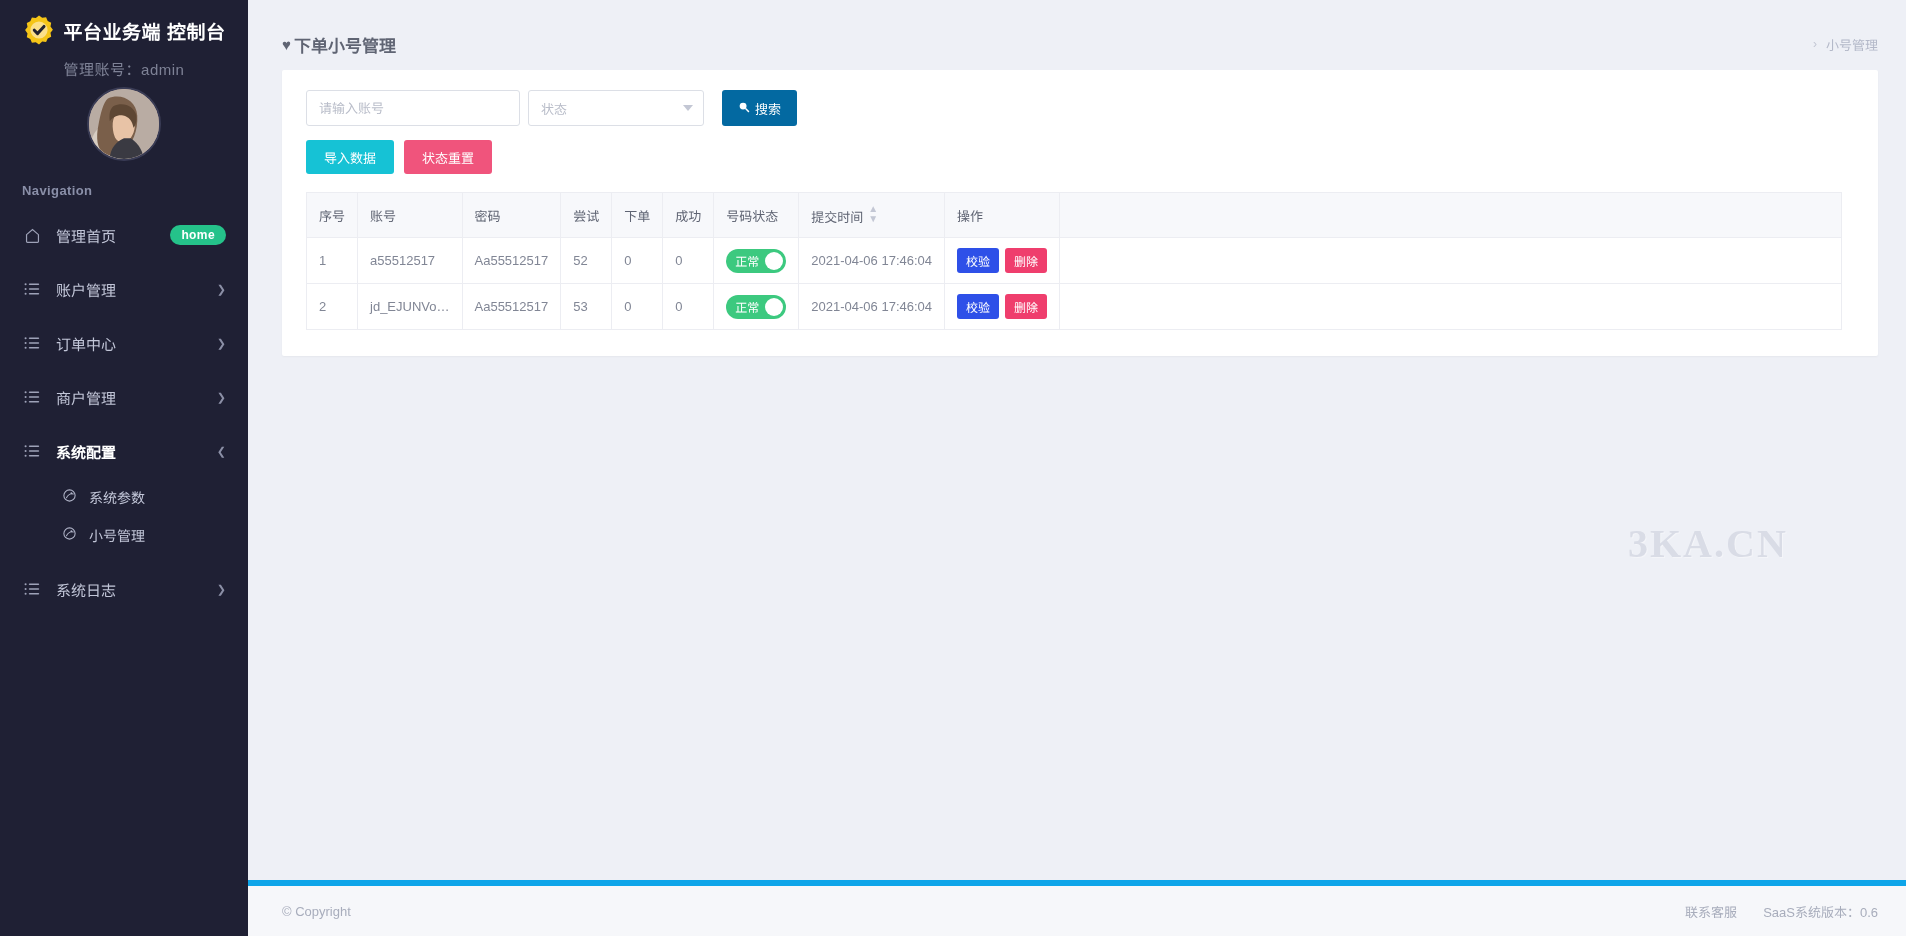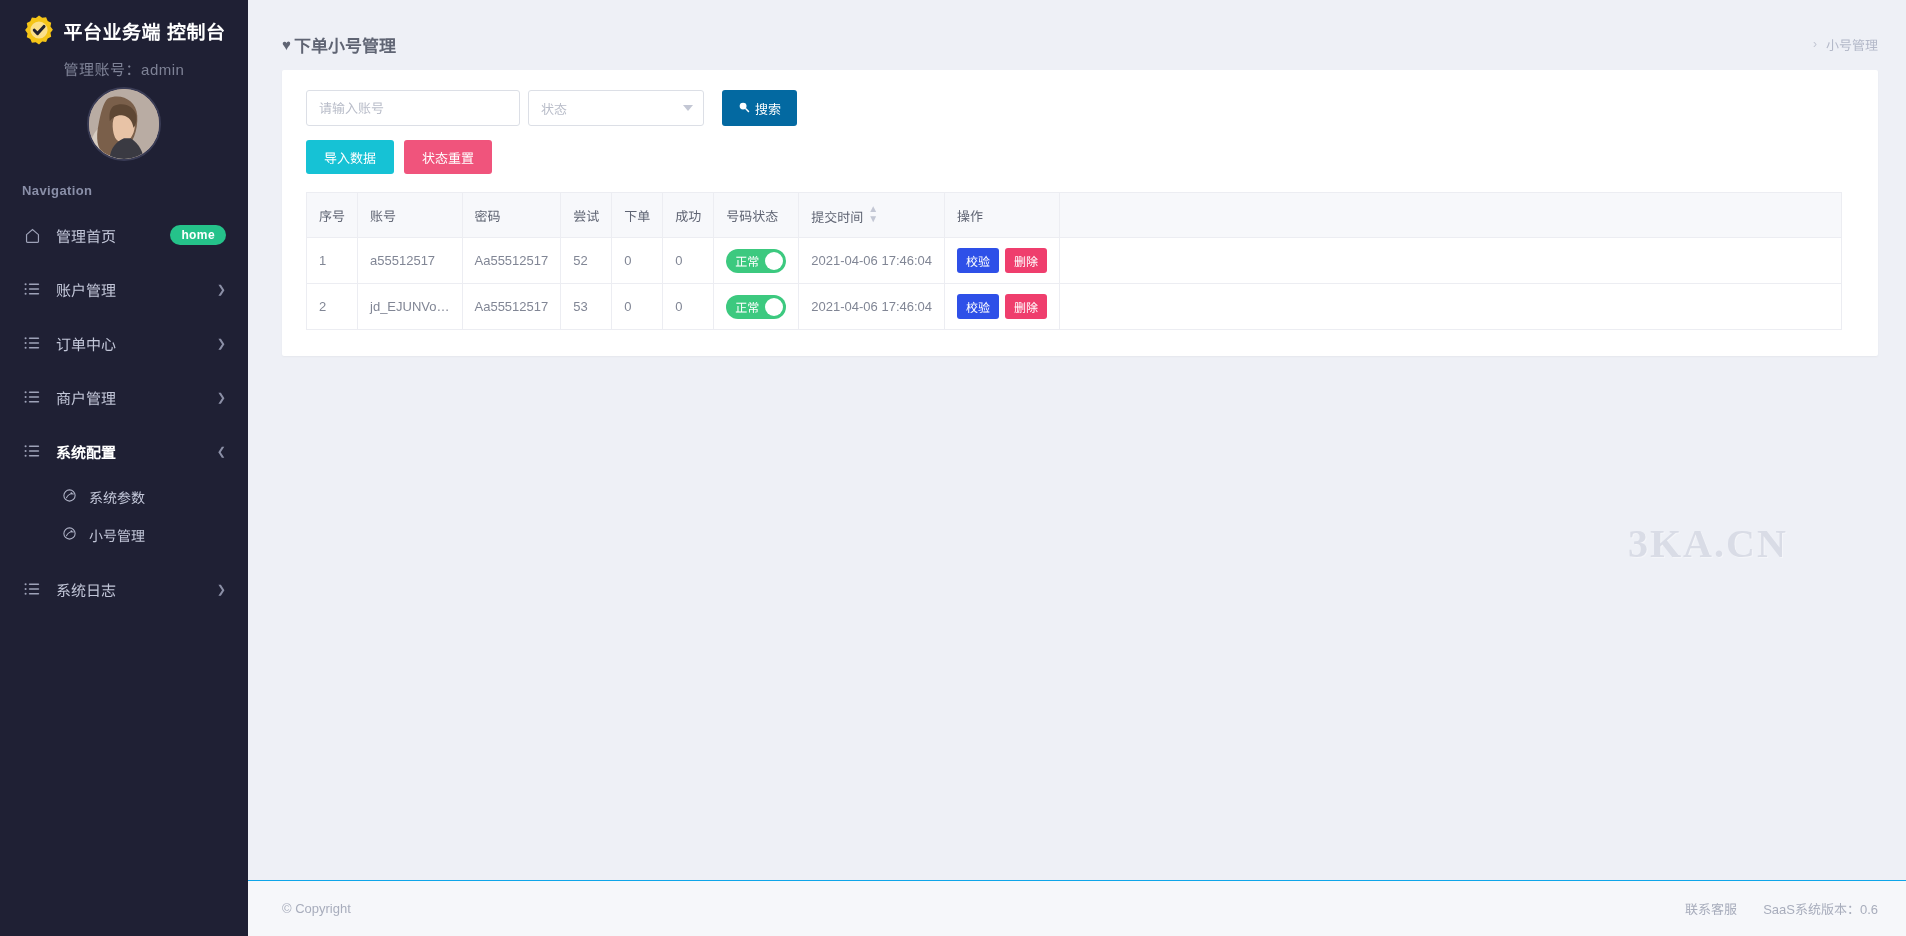--- a/index.html
+++ b/index.html
@@ -164,21 +164,21 @@
   .watermark {
     position: absolute; left: 1380px; top: 480px;
     font-family: "Liberation Serif", "DejaVu Serif", serif;
     font-size: 40px; font-weight: bold; 
     color: #d9dce6; letter-spacing: 2px;
     text-shadow: 1px 1px 0 #f4f5f9; user-select: none; margin-top: 40px;
   }
 
   .footer {
     margin-top: auto; height: 56px; flex: 0 0 56px; background: #f6f7fa;
-    border-top: 1px solid #0ea5e9;
+    border-top: 6px solid #0ea5e9;
     display: flex; align-items: center; justify-content: space-between;
     padding: 0 28px 0 34px; font-size: 13px; color: #a8adbc;
   }
   .footer-right { display: flex; align-items: center; gap: 26px; }
   .footer-link { cursor: pointer; color: #a8adbc; }
 </style>
 </head>
 <body>
 
 <div class="app">

